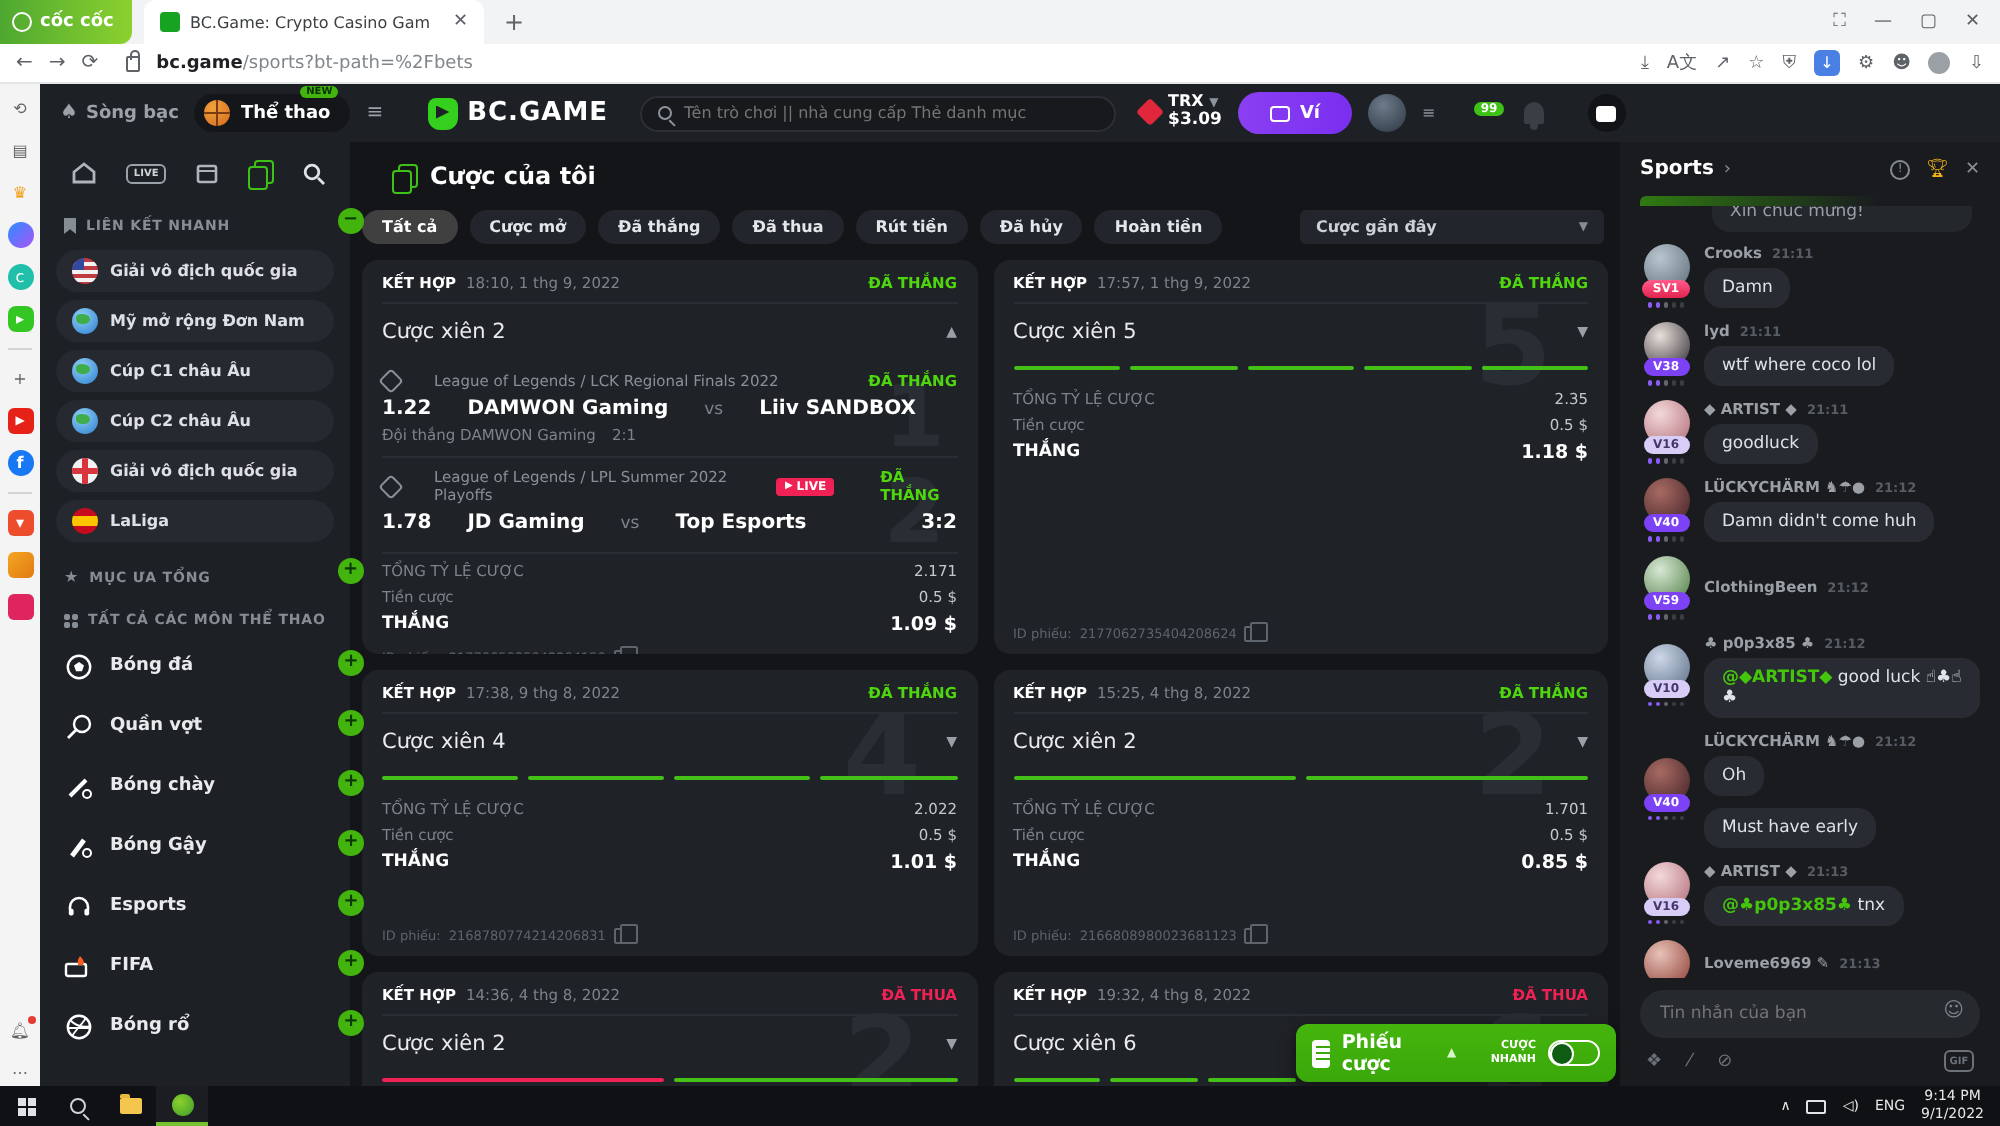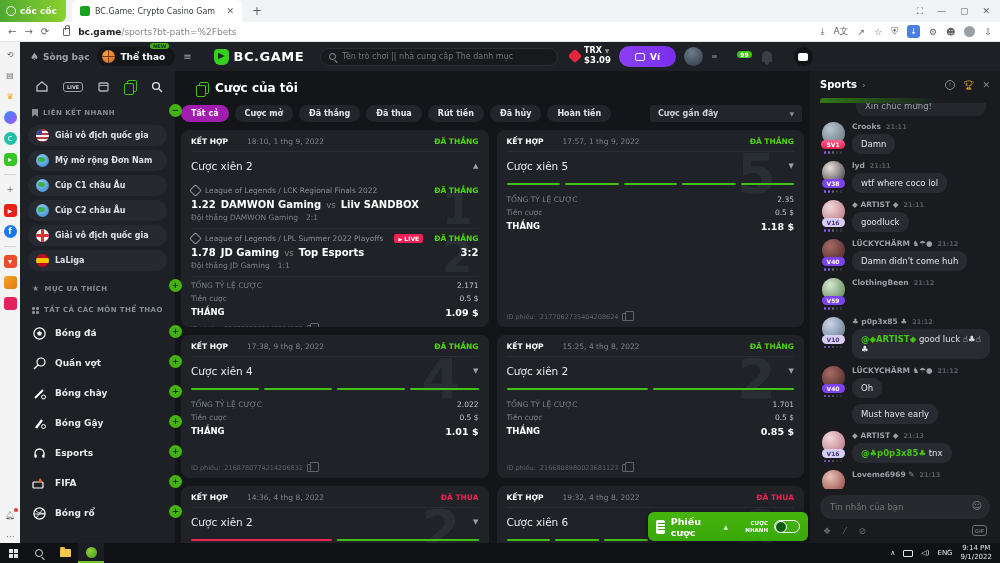--- a/index.html
+++ b/index.html
@@ -118,52 +118,52 @@
 
   
   .main { position:absolute; top:29px; left:155px; width:635px; height:472px; background:#141518; overflow:hidden; }
   .main-title { display:flex; align-items:center; gap:7px; padding:10px 0 2px 21px; }
   .mt-ic { width:12px; height:13px; position:relative; }
   .mt-ic::before { content:""; position:absolute; top:0; left:3px; width:8px; height:10px; border:1.5px solid #3ec215; border-radius:2px; }
   .mt-ic::after { content:""; position:absolute; top:3px; left:0; width:8px; height:10px; background:#141518; border:1.5px solid #3ec215; border-radius:2px; }
   .mt-text { color:#fff; font-size:12px; font-weight:bold; }
   .tabs-row { display:flex; align-items:center; gap:6px; padding:8px 8px 8px 6px; }
   .btab { background:#22252b; color:#e4e7ea; font-size:8px; font-weight:bold; border-radius:10px; padding:4px 10px; }
-  .btab.active { background:#a21caf; color:#fff; }
+  .btab.active { background:#404040; color:#fff; }
   .sort-dd { margin-left:auto; background:#22252b; border-radius:3px; width:152px; height:17px; display:flex; align-items:center; justify-content:space-between; padding:0 8px; color:#cdd1d6; font-size:8px; font-weight:bold; }
   .sort-dd .dd-caret { color:#868d95; font-size:6px; }
   .cards { display:grid; grid-template-columns:1fr 1fr; grid-template-rows:197px 143px 150px; gap:8px; padding:0 6px; }
   .card { background:#1f2227; border-radius:8px; padding:7px 10px 6px; display:flex; flex-direction:column; position:relative; overflow:hidden; }
-  .card-head { display:flex; gap:19px; align-items:center; font-size:7.5px; padding-bottom:5px; border-bottom:1px solid #2a2d33; }
+  .card-head { display:flex; gap:5px; align-items:center; font-size:7.5px; padding-bottom:5px; border-bottom:1px solid #2a2d33; }
   .combo { font-weight:bold; color:#fff; }
   .cdate { color:#7c838b; }
   .cstatus { margin-left:auto; font-weight:bold; }
   .won { color:#4fd60f; } .lost-t { color:#ef2155; }
   .title-row { display:flex; align-items:center; padding:8px 0 9px; font-size:10.5px; color:#e9ebed; position:relative; z-index:2; }
   .caret-r { margin-left:auto; color:#9aa0a6; font-size:7px; }
   .watermark { position:absolute; right:28px; top:16px; font-size:56px; font-weight:bold; color:#292d34; line-height:1; z-index:1; }
   .segments { display:flex; gap:5px; margin:2px 0 6px; position:relative; z-index:2; }
   .seg { height:2px; flex:1; background:#43c117; border-radius:1px; }
   .seg.lost { background:#ef2155; }
   .meta { display:flex; justify-content:space-between; font-size:7.5px; color:#7c838b; margin-top:4px; position:relative; z-index:2; }
   .meta .v { color:#c3c8cd; }
   .meta.winrow { color:#fff; font-weight:bold; font-size:8.5px; }
   .meta.winrow .v { color:#fff; font-size:9.5px; }
   .card-id { margin-top:auto; font-size:6.5px; color:#5d646c; display:flex; gap:4px; align-items:center; position:relative; z-index:2; }
   .card-id.near { margin-top:7px; }
   .copy-ic { width:7px; height:8px; border:1px solid #5d646c; border-radius:1px; position:relative; flex-shrink:0; }
   .copy-ic::after { content:""; position:absolute; top:-3px; left:2px; width:7px; height:8px; border:1px solid #5d646c; border-radius:1px; background:#1f2227; }
   .leg { position:relative; padding:5px 0 6px; border-bottom:1px solid #2a2d33; }
-  .leg-league { display:flex; gap:5px; align-items:center; font-size:7.5px; color:#8a9097; position:relative; z-index:2; }
+  .leg-league { display:flex; gap:17px; align-items:center; font-size:7.5px; color:#8a9097; position:relative; z-index:2; }
   .lol-ic { width:9px; height:9px; border:1.2px solid #8a9097; border-radius:2px; transform:rotate(45deg); flex-shrink:0; }
   .leg-status { margin-left:6px; color:#4fd60f; font-weight:bold; font-size:7.5px; }
   .ml-auto { margin-left:auto; }
   .live-badge { margin-left:auto; background:#ef2155; color:#fff; font-size:6px; font-weight:bold; padding:1px 4px; border-radius:2px; display:flex; align-items:center; gap:2px; }
   .live-badge::before { content:"▶"; font-size:5px; }
-  .leg-match { font-size:10px; font-weight:bold; color:#fff; margin:4px 0 3px; display:flex; gap:5px; align-items:baseline; position:relative; z-index:2; }
+  .leg-match { font-size:10px; font-weight:bold; color:#fff; margin:4px 0 3px; display:flex; gap:18px; align-items:baseline; position:relative; z-index:2; }
   .vs { color:#7c838b; font-weight:normal; font-size:8.5px; }
   .leg-pick { font-size:7.5px; color:#7c838b; display:flex; gap:8px; position:relative; z-index:2; }
   .leg-num { position:absolute; right:6px; top:6px; font-size:44px; font-weight:bold; color:#292d34; line-height:1; z-index:1; }
 
   .betslip-btn { position:absolute; right:2px; bottom:2px; width:160px; height:29px; background:linear-gradient(180deg,#45b50d,#3aa80a); border-radius:6px; display:flex; align-items:center; padding:0 8px; gap:6px; z-index:30; box-shadow:0 2px 8px rgba(0,0,0,.5); }
   .bs-doc { width:11px; height:14px; background:#fff; border-radius:2px; position:relative; }
   .bs-doc::after { content:""; position:absolute; top:3px; left:2px; width:7px; height:1.5px; background:#3aa80a; box-shadow:0 3px 0 #3aa80a,0 6px 0 #3aa80a; }
   .bs-label { color:#fff; font-weight:bold; font-size:9.5px; }
   .bs-caret { color:#d7f5c8; font-size:6px; }
   .bs-quick { margin-left:auto; color:#fff; font-size:5.5px; font-weight:bold; text-align:right; line-height:1.2; }
@@ -175,21 +175,21 @@
   .chat-head { height:27px; display:flex; align-items:center; gap:5px; padding:0 10px; flex-shrink:0; }
   .chat-room { color:#fff; font-weight:bold; font-size:10px; }
   .chev { color:#868d95; font-size:9px; }
   .chat-head-ics { margin-left:auto; display:flex; align-items:center; gap:8px; }
   .info-ic { width:10px; height:10px; border:1px solid #868d95; border-radius:50%; color:#868d95; font-size:6px; display:flex; align-items:center; justify-content:center; }
   .trophy-ic { color:#f0b418; font-size:9px; }
   .x-ic { color:#868d95; font-size:9px; }
   .green-strip { height:5px; margin:0 0 0 10px; width:120px; background:linear-gradient(90deg,#2f7a12,rgba(20,40,12,0)); border-radius:3px 3px 0 0; flex-shrink:0; }
   .chat-scroll { flex:1; overflow:hidden; padding-top:0; }
   .sys-partial { margin:-6px 14px 2px 46px; background:#24272c; border-radius:0 0 9px 9px; padding:4px 9px 5px; color:#9aa0a6; font-size:8.5px; }
-  .msg { display:flex; gap:6px; padding:4px 10px 3px; }
+  .msg { display:flex; gap:6px; padding:4px 10px 3px;align-items:center; }
   .av-col { display:flex; flex-direction:column; align-items:center; width:26px; flex-shrink:0; }
   .av { width:23px; height:23px; border-radius:50%; }
   .badge { font-size:6px; font-weight:bold; padding:1px 5px; border-radius:5px; margin-top:-5px; position:relative; z-index:2; }
   .b-pink { background:linear-gradient(180deg,#ff5c8d,#e3244e); color:#fff; }
   .b-purple { background:#7d42f5; color:#fff; }
   .b-light { background:#d8cdf6; color:#42366b; }
   .lvl-dots { margin-top:2px; width:2.5px; height:2.5px; border-radius:50%; background:#8a5cf6; box-shadow:4px 0 0 #8a5cf6,8px 0 0 #62666d,12px 0 0 #3a3d44,16px 0 0 #3a3d44; margin-right:16px; }
   .m-body { min-width:0; }
   .m-head { font-size:7.5px; color:#9aa0a6; font-weight:bold; display:flex; gap:5px; align-items:baseline; white-space:nowrap; }
   .m-time { color:#565c63; font-weight:bold; font-size:6.5px; }
@@ -360,21 +360,21 @@
       <span class="flag flag-eng"></span>
       <span>Giải vô địch quốc gia</span>
     </div>
     <div class="ql">
       <span class="flag flag-esp"></span>
       <span>LaLiga</span>
     </div>
 
     <div class="side-sec">
       <span class="star-ic">★</span>
-      <span>MỤC ƯA THÍCH</span>
+      <span>MỤC ƯA TỔNG</span>
       <span class="sec-circle">+</span>
     </div>
 
     <div class="side-sec">
       <span class="grid-ic">
           <div></div>
           <div></div>
           <div></div>
           <div></div>
         </span>
@@ -510,24 +510,20 @@
             <span>League of Legends / LPL Summer 2022 Playoffs</span>
             <span class="live-badge">LIVE</span>
             <span class="leg-status">ĐÃ THẮNG</span>
           </div>
           <div class="leg-match">
             <span>1.78</span>
             <span>JD Gaming</span>
             <span class="vs">vs</span>
             <span>Top Esports</span>
             <span class="ml-auto">3:2</span>
-          </div>
-          <div class="leg-pick">
-            <span>Đội thắng JD Gaming</span>
-            <span>1:1</span>
           </div>
         </div>
         <div class="meta">
             <span>TỔNG TỶ LỆ CƯỢC</span>
             <span class="v">2.171</span>
           </div>
         <div class="meta">
             <span>Tiền cược</span>
             <span class="v">0.5 $</span>
           </div>

